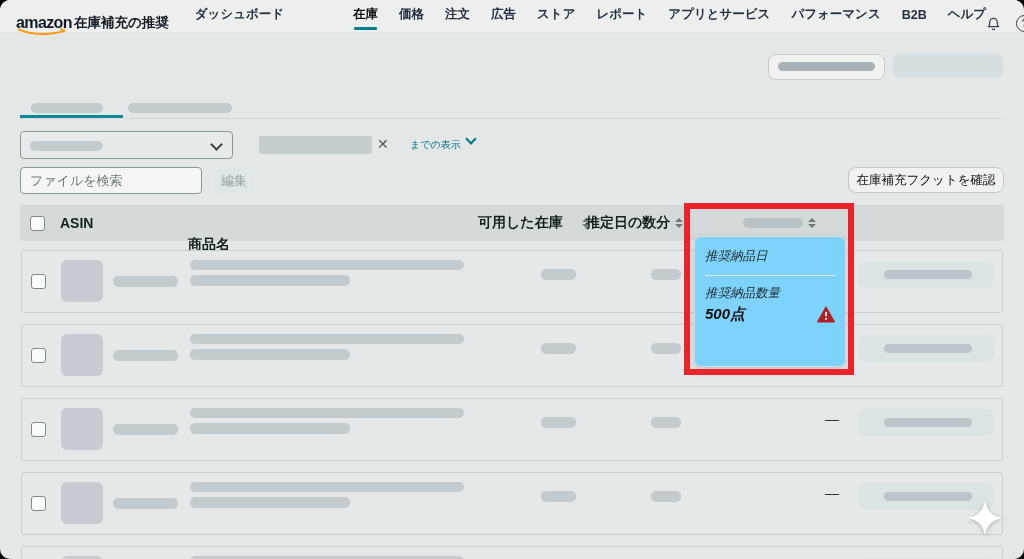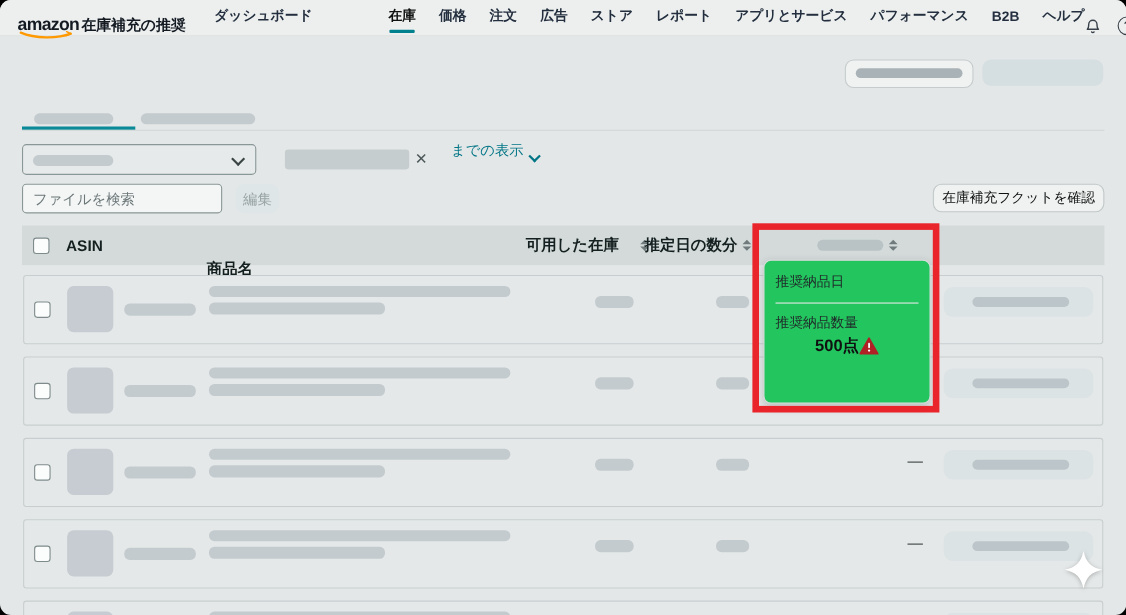--- a/index.html
+++ b/index.html
@@ -38,22 +38,22 @@
   .tab-divider{position:absolute;left:20px;top:118px;width:984px;height:1px;background:#d2d7d7;}
 
   
   .filter-select{position:absolute;left:20px;top:131px;width:213px;height:28px;box-sizing:border-box;
                  border:1px solid #8a9797;border-radius:4px;background:#e7eaea;}
   .filter-select .skel{position:absolute;left:9px;top:9px;width:73px;height:10px;}
   .chev{display:inline-block;width:7px;height:7px;border-right:2px solid #3c4545;border-bottom:2px solid #3c4545;transform:rotate(45deg);}
   .filter-select .chev{position:absolute;right:11px;top:8px;}
   .filter-chip{position:absolute;left:259px;top:136px;width:113px;height:18px;background:#c6cdcf;border-radius:3px;}
   .chip-close{position:absolute;left:377px;top:135px;font-size:14px;color:#4f5a5b;line-height:18px;cursor:pointer;}
-  .show-link{position:absolute;left:410px;top:128px;font-size:13px;color:#017586;font-weight:500;cursor:pointer;
-             display:flex;align-items:flex-end;gap:6px;}
+  .show-link{position:absolute;left:410px;top:138px;font-size:10px;color:#017586;font-weight:500;cursor:pointer;
+             display:flex;align-items:flex-start;gap:6px;}
   .show-link .chev{width:6px;height:6px;border-color:#017586;margin-top:-3px;}
 
   
   .search-input{position:absolute;left:20px;top:167px;width:182px;height:27px;box-sizing:border-box;
                 border:1px solid #8a9797;border-radius:4px;background:#f4f6f6;font-size:13px;color:#6c7778;
                 padding:0 9px;font-family:inherit;}
   .search-input::placeholder{color:#6c7778;opacity:1;}
   .edit-btn{position:absolute;left:214px;top:167px;width:40px;height:27px;background:#dfe6e7;border:none;
             border-radius:8px;font-size:13px;color:#98a3a4;font-family:inherit;}
   .forecast-btn{position:absolute;left:848px;top:167px;width:156px;height:26px;box-sizing:border-box;
@@ -80,27 +80,27 @@
   .row .bar2{position:absolute;left:168px;top:24px;width:160px;height:11px;}
   .row .avail-skel{position:absolute;left:519px;top:18px;width:35px;height:11px;}
   .row .days-skel{position:absolute;left:629px;top:18px;width:30px;height:11px;}
   .row .rec-dash{position:absolute;left:795px;top:12px;width:30px;text-align:center;font-size:14px;color:#2e3636;}
   .row .action-btn{position:absolute;left:836px;top:10px;width:136px;height:27px;background:#dce3e5;border-radius:8px;}
   .row .action-btn .skel{position:absolute;left:26px;top:9px;width:88px;height:9px;background:#bcc5ca;}
 
   
   .red-box{position:absolute;left:684px;top:203px;width:170px;height:172px;box-sizing:border-box;
            border:6px solid #e9252b;z-index:20;pointer-events:none;}
-  .popover{position:absolute;left:694px;top:236px;width:152px;height:131px;box-sizing:border-box;background:#22c55e;
+  .popover{position:absolute;left:694px;top:236px;width:152px;height:131px;box-sizing:border-box;background:#7dd3fc;
            border:1px solid #d8dcdc;border-radius:7px;box-shadow:0 3px 8px rgba(15,17,17,.18);z-index:19;
-           padding:11px 10px 0 10px;}
+           padding:11px 10px 0 10px;font-style:italic;}
   .pop-label{font-size:12.5px;color:#212a2a;}
   .pop-value{font-size:15px;font-weight:bold;color:#0f1111;margin-top:3px;}
   .pop-divider{height:1px;background:#e5e7e7;margin:10px 0 9px 0;}
-  .pop-qty-row{display:flex;align-items:center;justify-content:center;margin-top:3px;}
+  .pop-qty-row{display:flex;align-items:center;justify-content:space-between;margin-top:3px;}
 
   
   .sparkle{position:absolute;left:966px;top:499px;z-index:30;filter:drop-shadow(0 1px 2px rgba(0,0,0,.25));}
 </style>
 </head>
 <body>
 
 <div class="screen">
 
   <div class="topnav">

